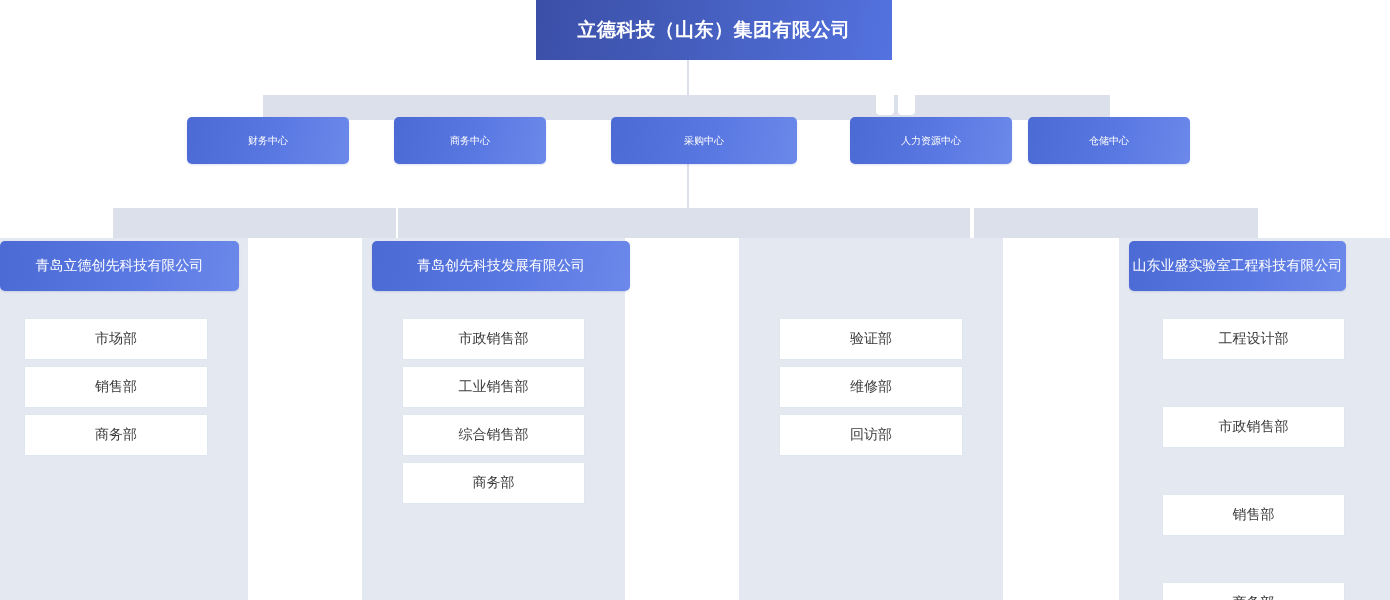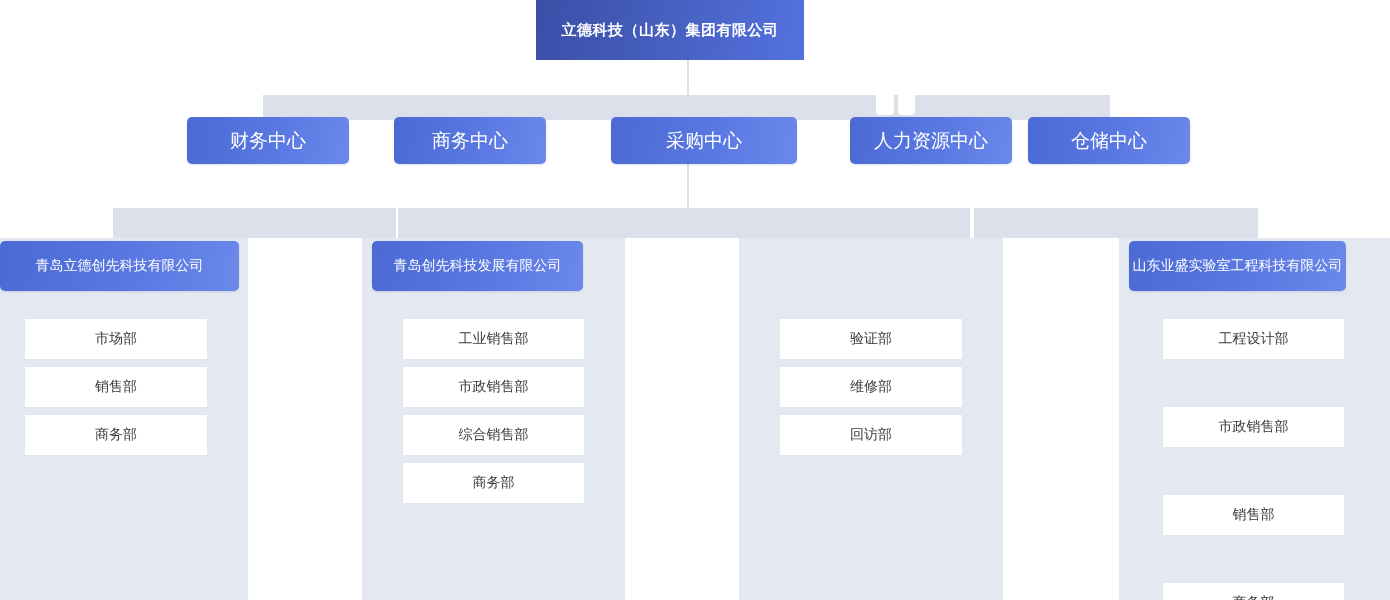--- a/index.html
+++ b/index.html
@@ -33,43 +33,43 @@
     position: absolute;
     background: #ffffff;
     z-index: 2;
   }
 
   
   .root-node {
     position: absolute;
     left: 536px;
     top: 0px;
-    width: 268px;
+    width: 356px;
     height: 60px;
     background: linear-gradient(100deg, #3b4fa8 0%, #4159b5 30%, #5472df 100%);
     color: #ffffff;
-    font-size: 15px;
+    font-size: 19px;
     font-weight: bold;
     letter-spacing: 0.5px;
     display: flex;
     align-items: center;
     justify-content: center;
     z-index: 5;
     text-align: center;
   }
 
   
   .center-node {
     position: absolute;
     top: 117px;
     height: 47px;
     border-radius: 5px;
     background: linear-gradient(100deg, #4c6ad4 0%, #5a78e2 55%, #6b88ea 100%);
     color: #ffffff;
-    font-size: 19px;
+    font-size: 10px;
     display: flex;
     align-items: center;
     justify-content: center;
     z-index: 5;
     text-align: center;
     box-shadow: 0 1px 2px rgba(70,90,160,0.18);
   }
 
   
   .sub-column {
@@ -141,24 +141,24 @@
 
   <div class="sub-column" style="left:0px; width:248px;"></div>
   <div class="sub-header" style="left:0px; width:239px;">青岛立德创先科技有限公司</div>
   <div class="leaf-list" style="left:25px; top:319px; width:182px;">
     <div class="leaf-node">市场部</div>
     <div class="leaf-node">销售部</div>
     <div class="leaf-node">商务部</div>
   </div>
 
   <div class="sub-column" style="left:362px; width:263px;"></div>
-  <div class="sub-header" style="left:372px; width:211px;">青岛创先科技发展有限公司</div>
+  <div class="sub-header" style="left:372px; width:258px;">青岛创先科技发展有限公司</div>
   <div class="leaf-list" style="left:403px; top:319px; width:181px;">
+    <div class="leaf-node">市政销售部</div>
     <div class="leaf-node">工业销售部</div>
-    <div class="leaf-node">市政销售部</div>
     <div class="leaf-node">综合销售部</div>
     <div class="leaf-node">商务部</div>
   </div>
 
   <div class="sub-column" style="left:739px; width:264px;"></div>
   <div class="leaf-list" style="left:780px; top:319px; width:182px;">
     <div class="leaf-node">验证部</div>
     <div class="leaf-node">维修部</div>
     <div class="leaf-node">回访部</div>
   </div>

